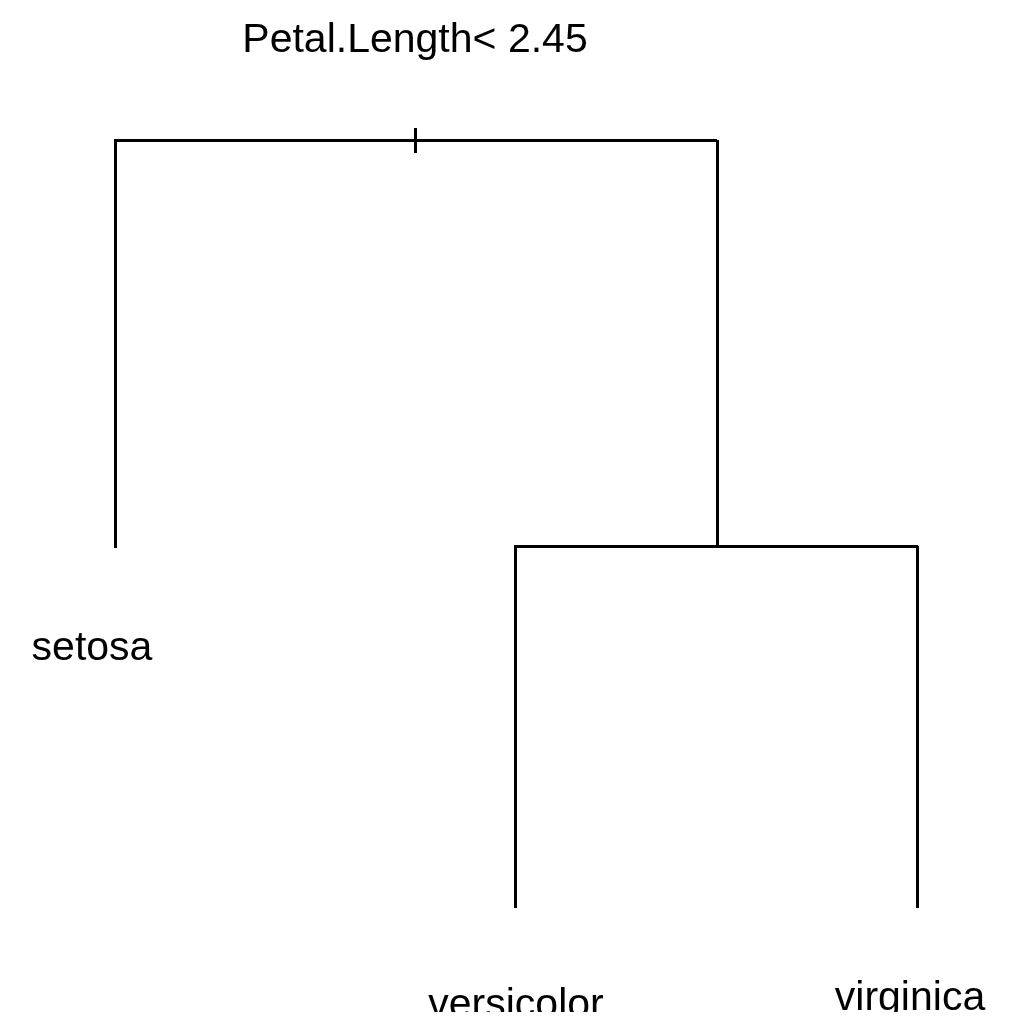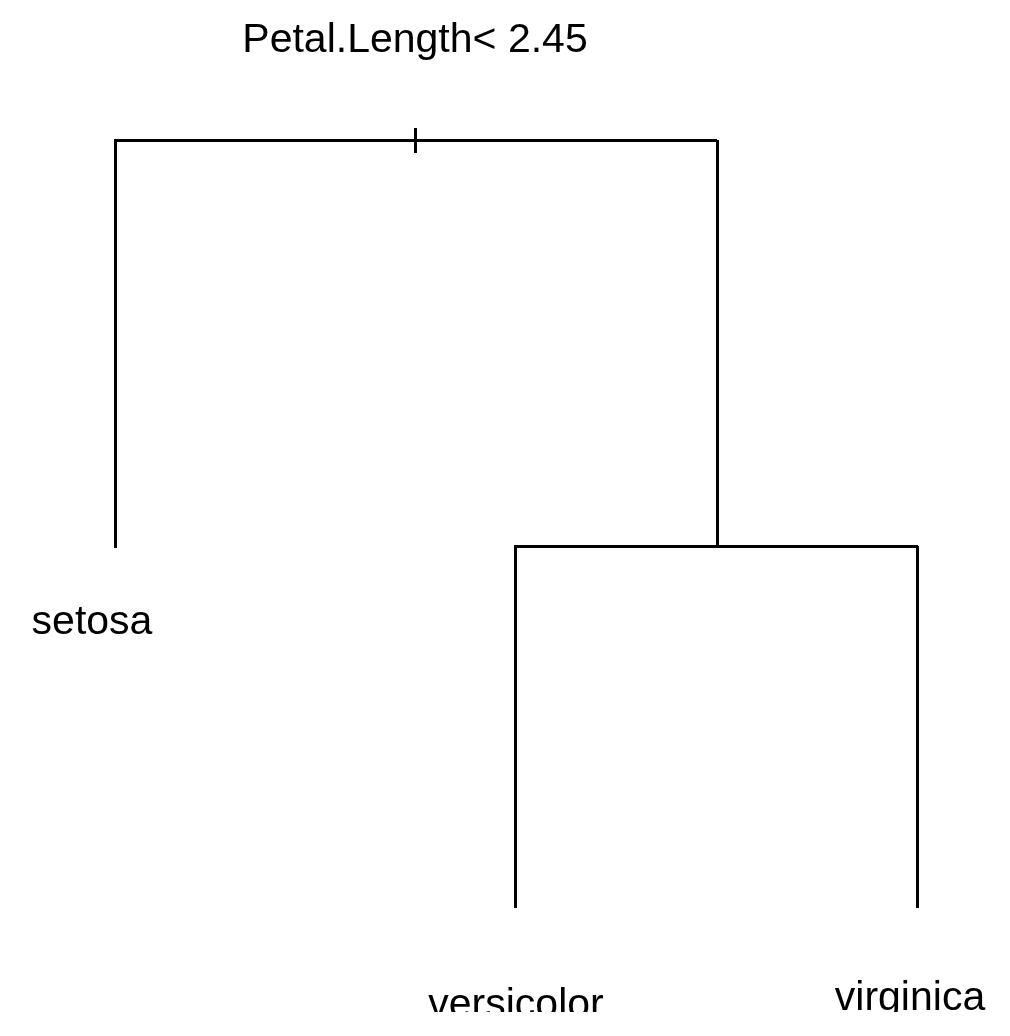--- a/index.html
+++ b/index.html
@@ -35,21 +35,21 @@
   }
   .split-label {
     font-size: 41px;
   }
   .leaf-label {
     font-size: 41px;
   }
   
   #label-root      { left: 415px; top: 18px;  transform: translateX(-50%); }
   #label-split2    { left: 717px; top: 424px; transform: translateX(-50%); }
-  #label-setosa    { left: 92px;  top: 600px; transform: translateX(-50%); }
+  #label-setosa    { left: 92px;  top: 626px; transform: translateX(-50%); }
   #label-versicolor{ left: 516px; top: 983px; transform: translateX(-50%); }
   #label-virginica { left: 910px; top: 976px; transform: translateX(-50%); }
 </style>
 </head>
 <body>
 
 <div id="plot">
 
   <svg id="tree-svg" viewBox="0 0 1010 1036" preserveAspectRatio="none" xmlns="http://www.w3.org/2000/svg">
 

